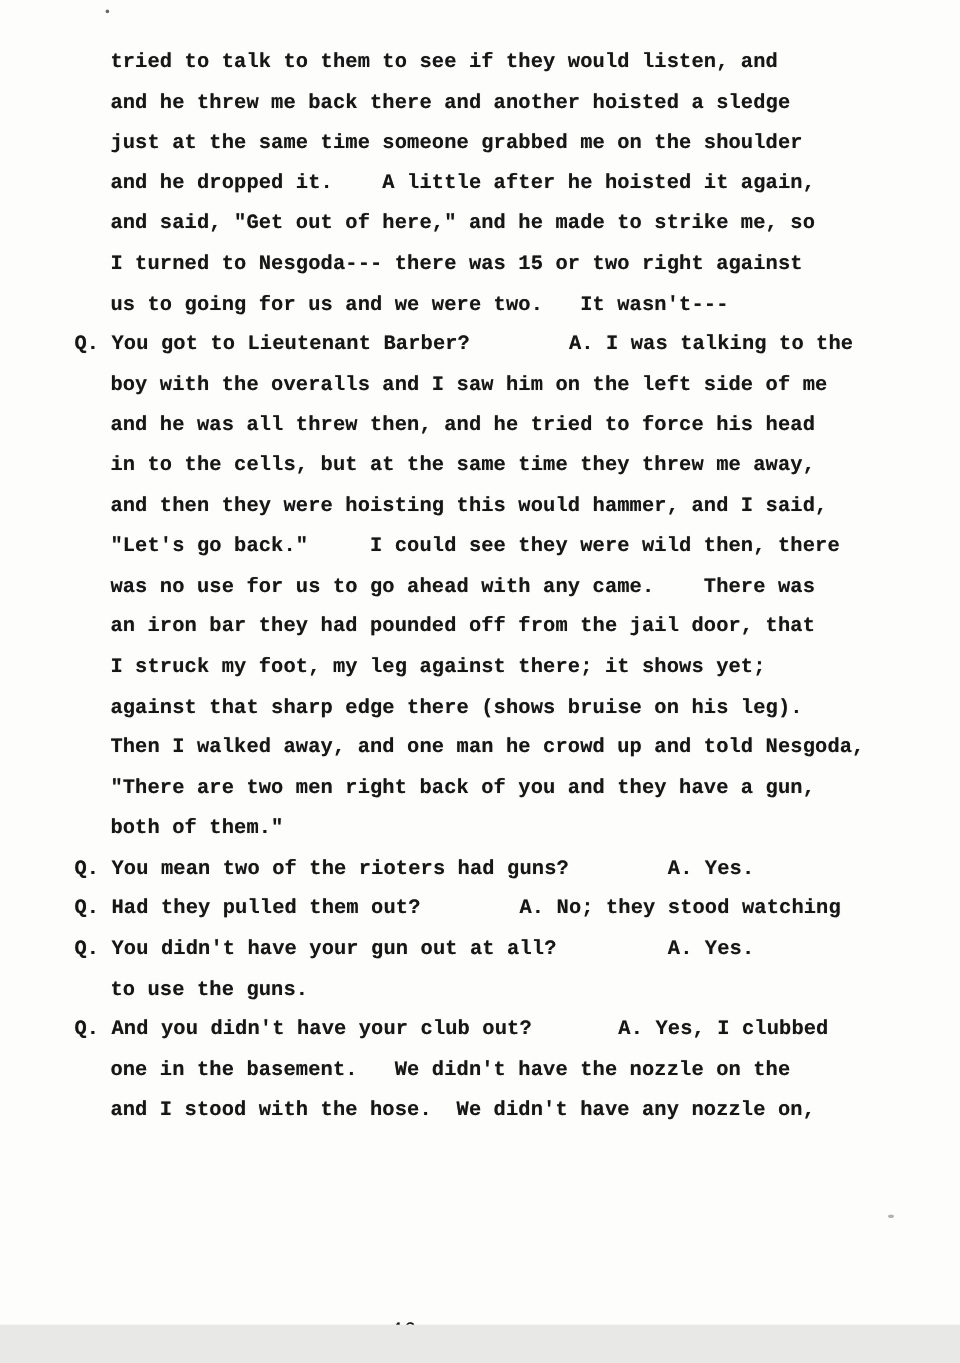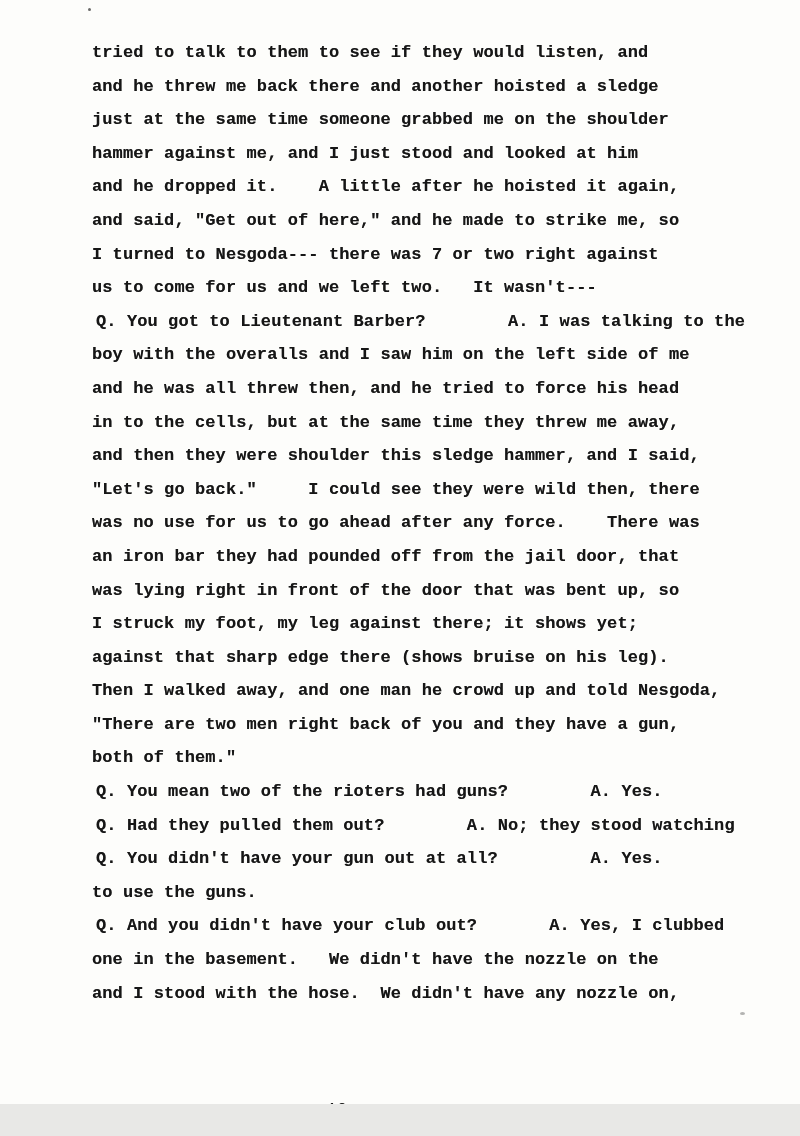--- a/index.html
+++ b/index.html
@@ -29,21 +29,20 @@
     line-height: 33.6px;
     font-weight: bold;
     letter-spacing: 0.1px;
     text-shadow: 0 0 0.6px rgba(20,20,20,0.55);
   }
   .line.body {
     padding-left: 30px;
   }
   .line.q {
     padding-left: 0;
-    margin-left: 34px;
   }
   .page-footer {
     position: absolute;
     left: 314px;
     top: 1100px;
     font-size: 17px;
     font-weight: normal;
     letter-spacing: 1px;
     text-shadow: 0 0 0.6px rgba(20,20,20,0.55);
     white-space: pre;
@@ -62,34 +61,32 @@
 </style>
 </head>
 <body>
 
 <div class="page">
   <div class="speck s1"></div>
   <div class="text-block">
       <div class="line body">tried to talk to them to see if they would listen, and</div>
       <div class="line body">and he threw me back there and another hoisted a sledge</div>
       <div class="line body">just at the same time someone grabbed me on the shoulder</div>
-      <div class="line body">hammer against me, and I just stood and looked at him</div>
       <div class="line body">and he dropped it.    A little after he hoisted it again,</div>
       <div class="line body">and said, "Get out of here," and he made to strike me, so</div>
-      <div class="line body">I turned to Nesgoda--- there was 7 or two right against</div>
-      <div class="line body">us to come for us and we left two.   It wasn't---</div>
+      <div class="line body">I turned to Nesgoda--- there was 15 or two right against</div>
+      <div class="line body">us to going for us and we were two.   It wasn't---</div>
       <div class="line q">Q. You got to Lieutenant Barber?        A. I was talking to the</div>
       <div class="line body">boy with the overalls and I saw him on the left side of me</div>
       <div class="line body">and he was all threw then, and he tried to force his head</div>
       <div class="line body">in to the cells, but at the same time they threw me away,</div>
-      <div class="line body">and then they were shoulder this sledge hammer, and I said,</div>
+      <div class="line body">and then they were hoisting this would hammer, and I said,</div>
       <div class="line body">"Let's go back."     I could see they were wild then, there</div>
-      <div class="line body">was no use for us to go ahead after any force.    There was</div>
+      <div class="line body">was no use for us to go ahead with any came.    There was</div>
       <div class="line body">an iron bar they had pounded off from the jail door, that</div>
-      <div class="line body">was lying right in front of the door that was bent up, so</div>
       <div class="line body">I struck my foot, my leg against there; it shows yet;</div>
       <div class="line body">against that sharp edge there (shows bruise on his leg).</div>
       <div class="line body">Then I walked away, and one man he crowd up and told Nesgoda,</div>
       <div class="line body">"There are two men right back of you and they have a gun,</div>
       <div class="line body">both of them."</div>
       <div class="line q">Q. You mean two of the rioters had guns?        A. Yes.</div>
       <div class="line q">Q. Had they pulled them out?        A. No; they stood watching</div>
       <div class="line q">Q. You didn't have your gun out at all?         A. Yes.</div>
       <div class="line body">to use the guns.</div>
       <div class="line q">Q. And you didn't have your club out?       A. Yes, I clubbed</div>

